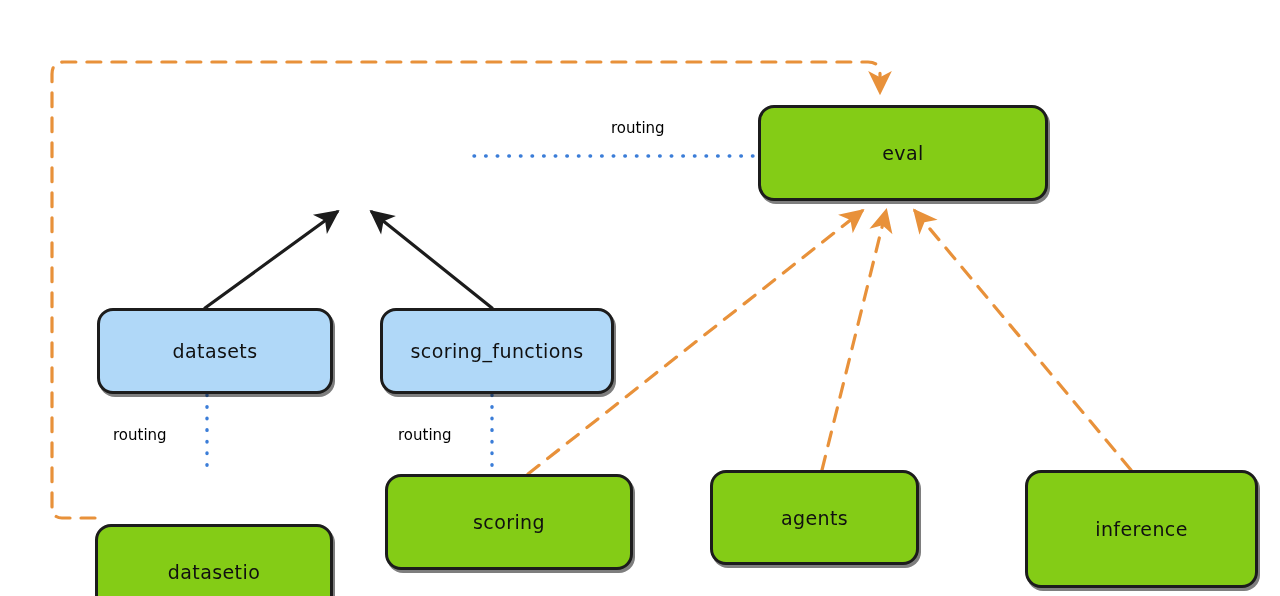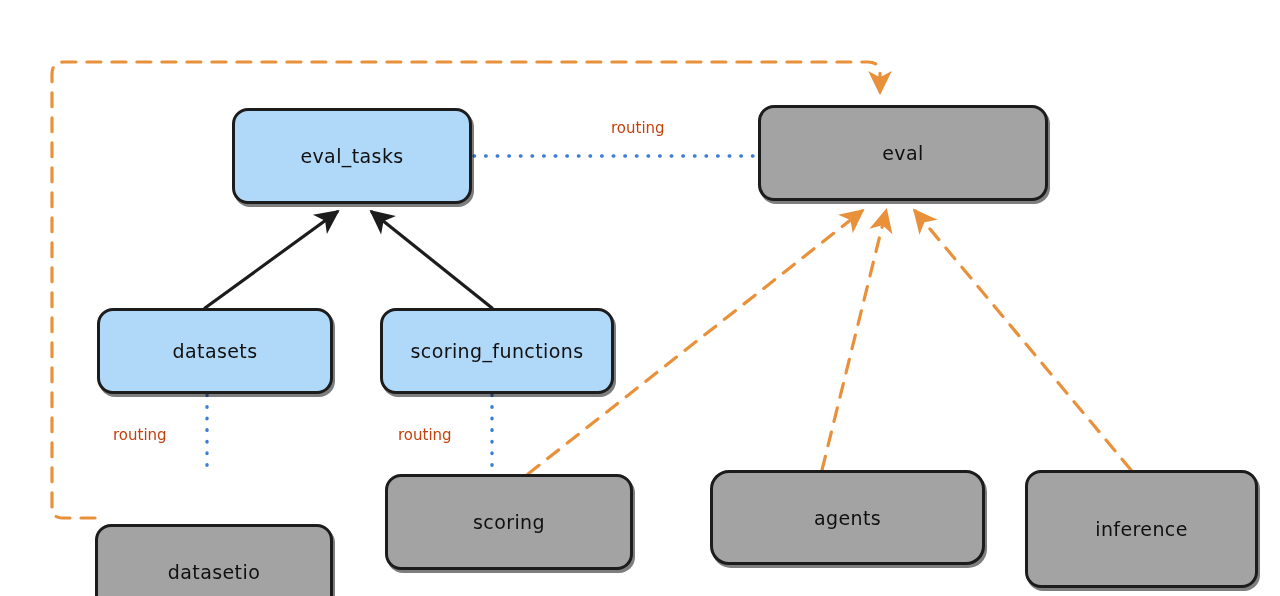--- a/index.html
+++ b/index.html
@@ -27,35 +27,35 @@
     position: absolute;
     box-sizing: border-box;
     border: 3px solid #1c1c1c;
     border-radius: 16px;
     display: flex;
     align-items: center;
     justify-content: center;
     box-shadow: 2px 3px 0 rgba(20,20,20,0.55);
   }
   .node.blue  { background: #b0d8f8; }
-  .node.green { background: #a3a3a3; }
+  .node.green { background: #84cc16; }
   .node-label {
     font-family: "DejaVu Sans", sans-serif;
     font-size: 19px;
     color: #101010;
     letter-spacing: 0.4px;
     text-align: center;
     white-space: nowrap;
     user-select: none;
   }
   .edge-label {
     position: absolute;
     font-family: "DejaVu Sans", sans-serif;
     font-size: 15px;
-    color: #c2410c;
+    color: #000000;
     white-space: nowrap;
     user-select: none;
   }
 </style>
 </head>
 <body>
 
 <div id="canvas">
 
   <svg id="edges" viewBox="0 0 1280 596">
@@ -75,23 +75,20 @@
 
     <path d="M528,474 L862,211" fill="none" stroke="#e8913a" stroke-width="3.2" stroke-linecap="round" stroke-dasharray="14 11" marker-end="url(#arrow-orange)"></path>
     <path d="M822,470 L886,211" fill="none" stroke="#e8913a" stroke-width="3.2" stroke-linecap="round" stroke-dasharray="14 11" marker-end="url(#arrow-orange)"></path>
     <path d="M1131,470 L915,211" fill="none" stroke="#e8913a" stroke-width="3.2" stroke-linecap="round" stroke-dasharray="14 11" marker-end="url(#arrow-orange)"></path>
 
     <path d="M474,156 L756,156" fill="none" stroke="#3b7dd8" stroke-width="3.4" stroke-linecap="round" stroke-dasharray="0.6 11"></path>
     <path d="M207,395 L207,472" fill="none" stroke="#3b7dd8" stroke-width="3.4" stroke-linecap="round" stroke-dasharray="0.6 11"></path>
     <path d="M492,395 L492,472" fill="none" stroke="#3b7dd8" stroke-width="3.4" stroke-linecap="round" stroke-dasharray="0.6 11"></path>
   </svg>
 
-  <div class="node blue" style="left:232px; top:108px; width:240px; height:96px;">
-    <span class="node-label">eval_tasks</span>
-  </div>
 
   <div class="node green" style="left:758px; top:105px; width:290px; height:96px;">
     <span class="node-label">eval</span>
   </div>
 
   <div class="node blue" style="left:380px; top:308px; width:234px; height:86px;">
     <span class="node-label">scoring_functions</span>
   </div>
 
   <div class="node blue" style="left:97px; top:308px; width:236px; height:86px;">
@@ -99,21 +96,21 @@
   </div>
 
   <div class="node green" style="left:95px; top:500px; width:238px; height:96px;margin-top:24px;">
     <span class="node-label">datasetio</span>
   </div>
 
   <div class="node green" style="left:385px; top:474px; width:248px; height:96px;">
     <span class="node-label">scoring</span>
   </div>
 
-  <div class="node green" style="left:710px; top:470px; width:275px; height:95px;border-radius:19px;">
+  <div class="node green" style="left:710px; top:470px; width:209px; height:95px;">
     <span class="node-label">agents</span>
   </div>
 
   <div class="node green" style="left:1025px; top:470px; width:233px; height:118px;">
     <span class="node-label">inference</span>
   </div>
 
   <div class="edge-label" style="left:611px; top:119px;">routing</div>
 
   <div class="edge-label" style="left:113px; top:426px;">routing</div>

